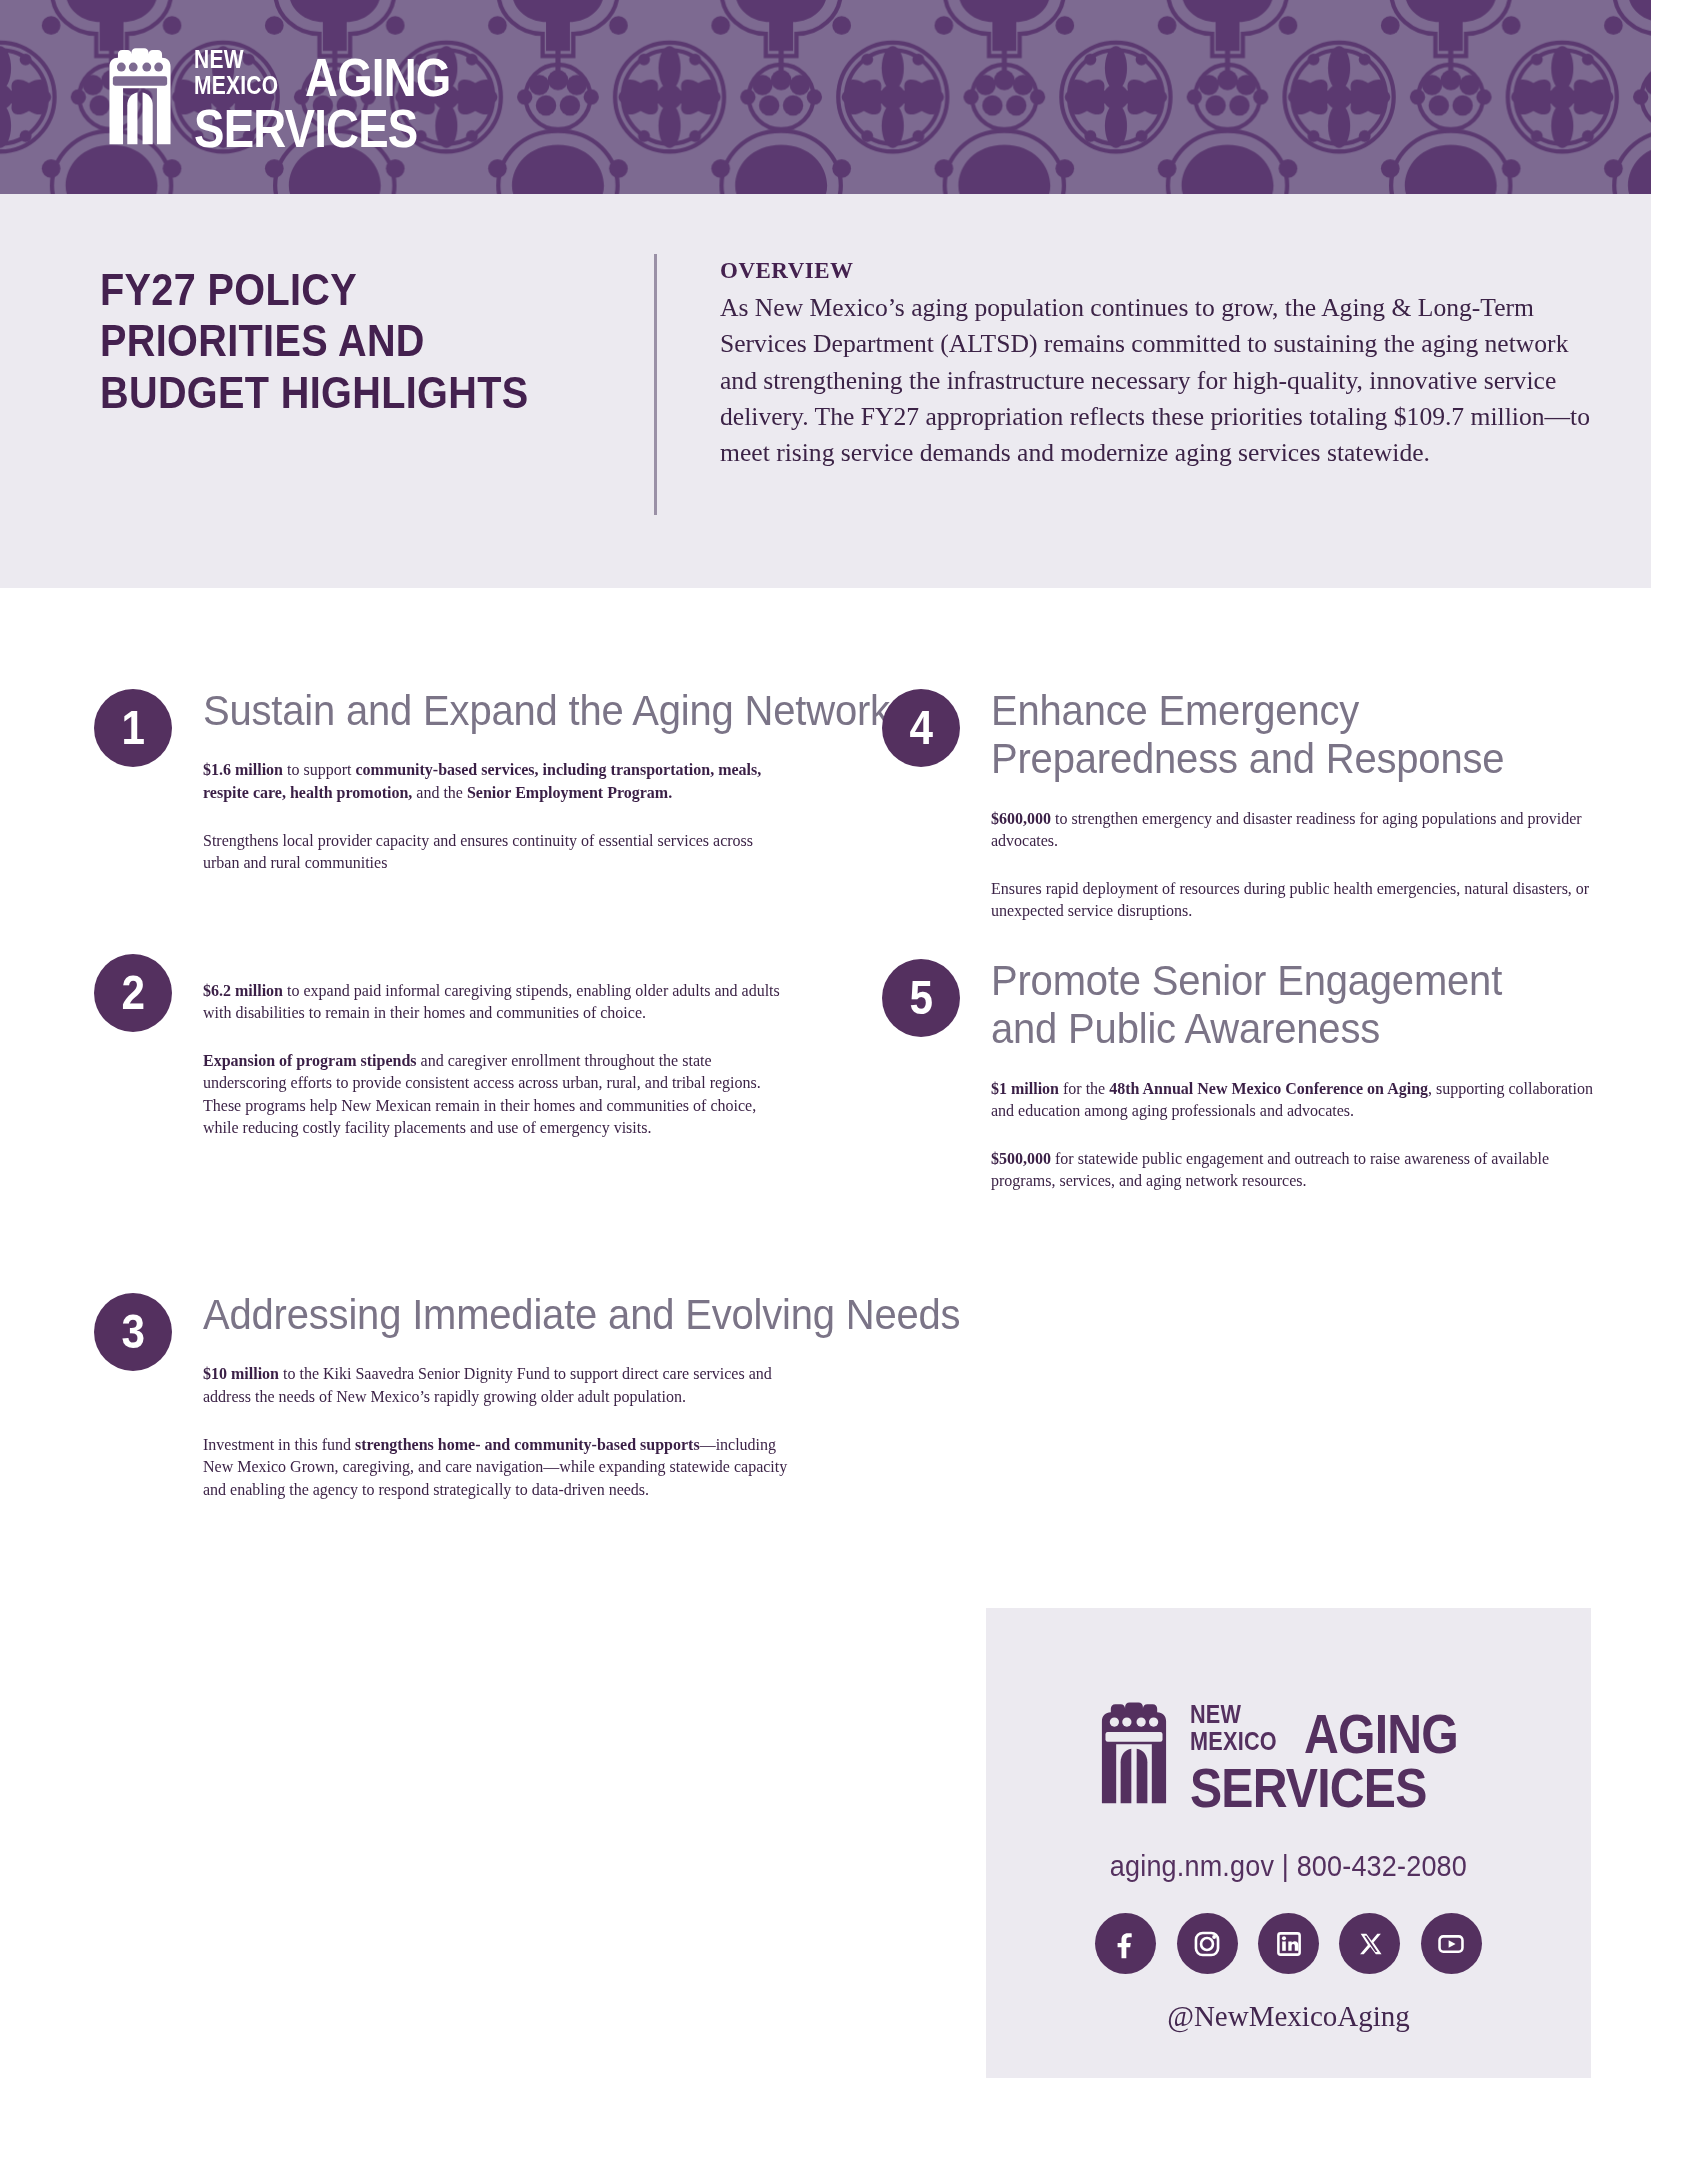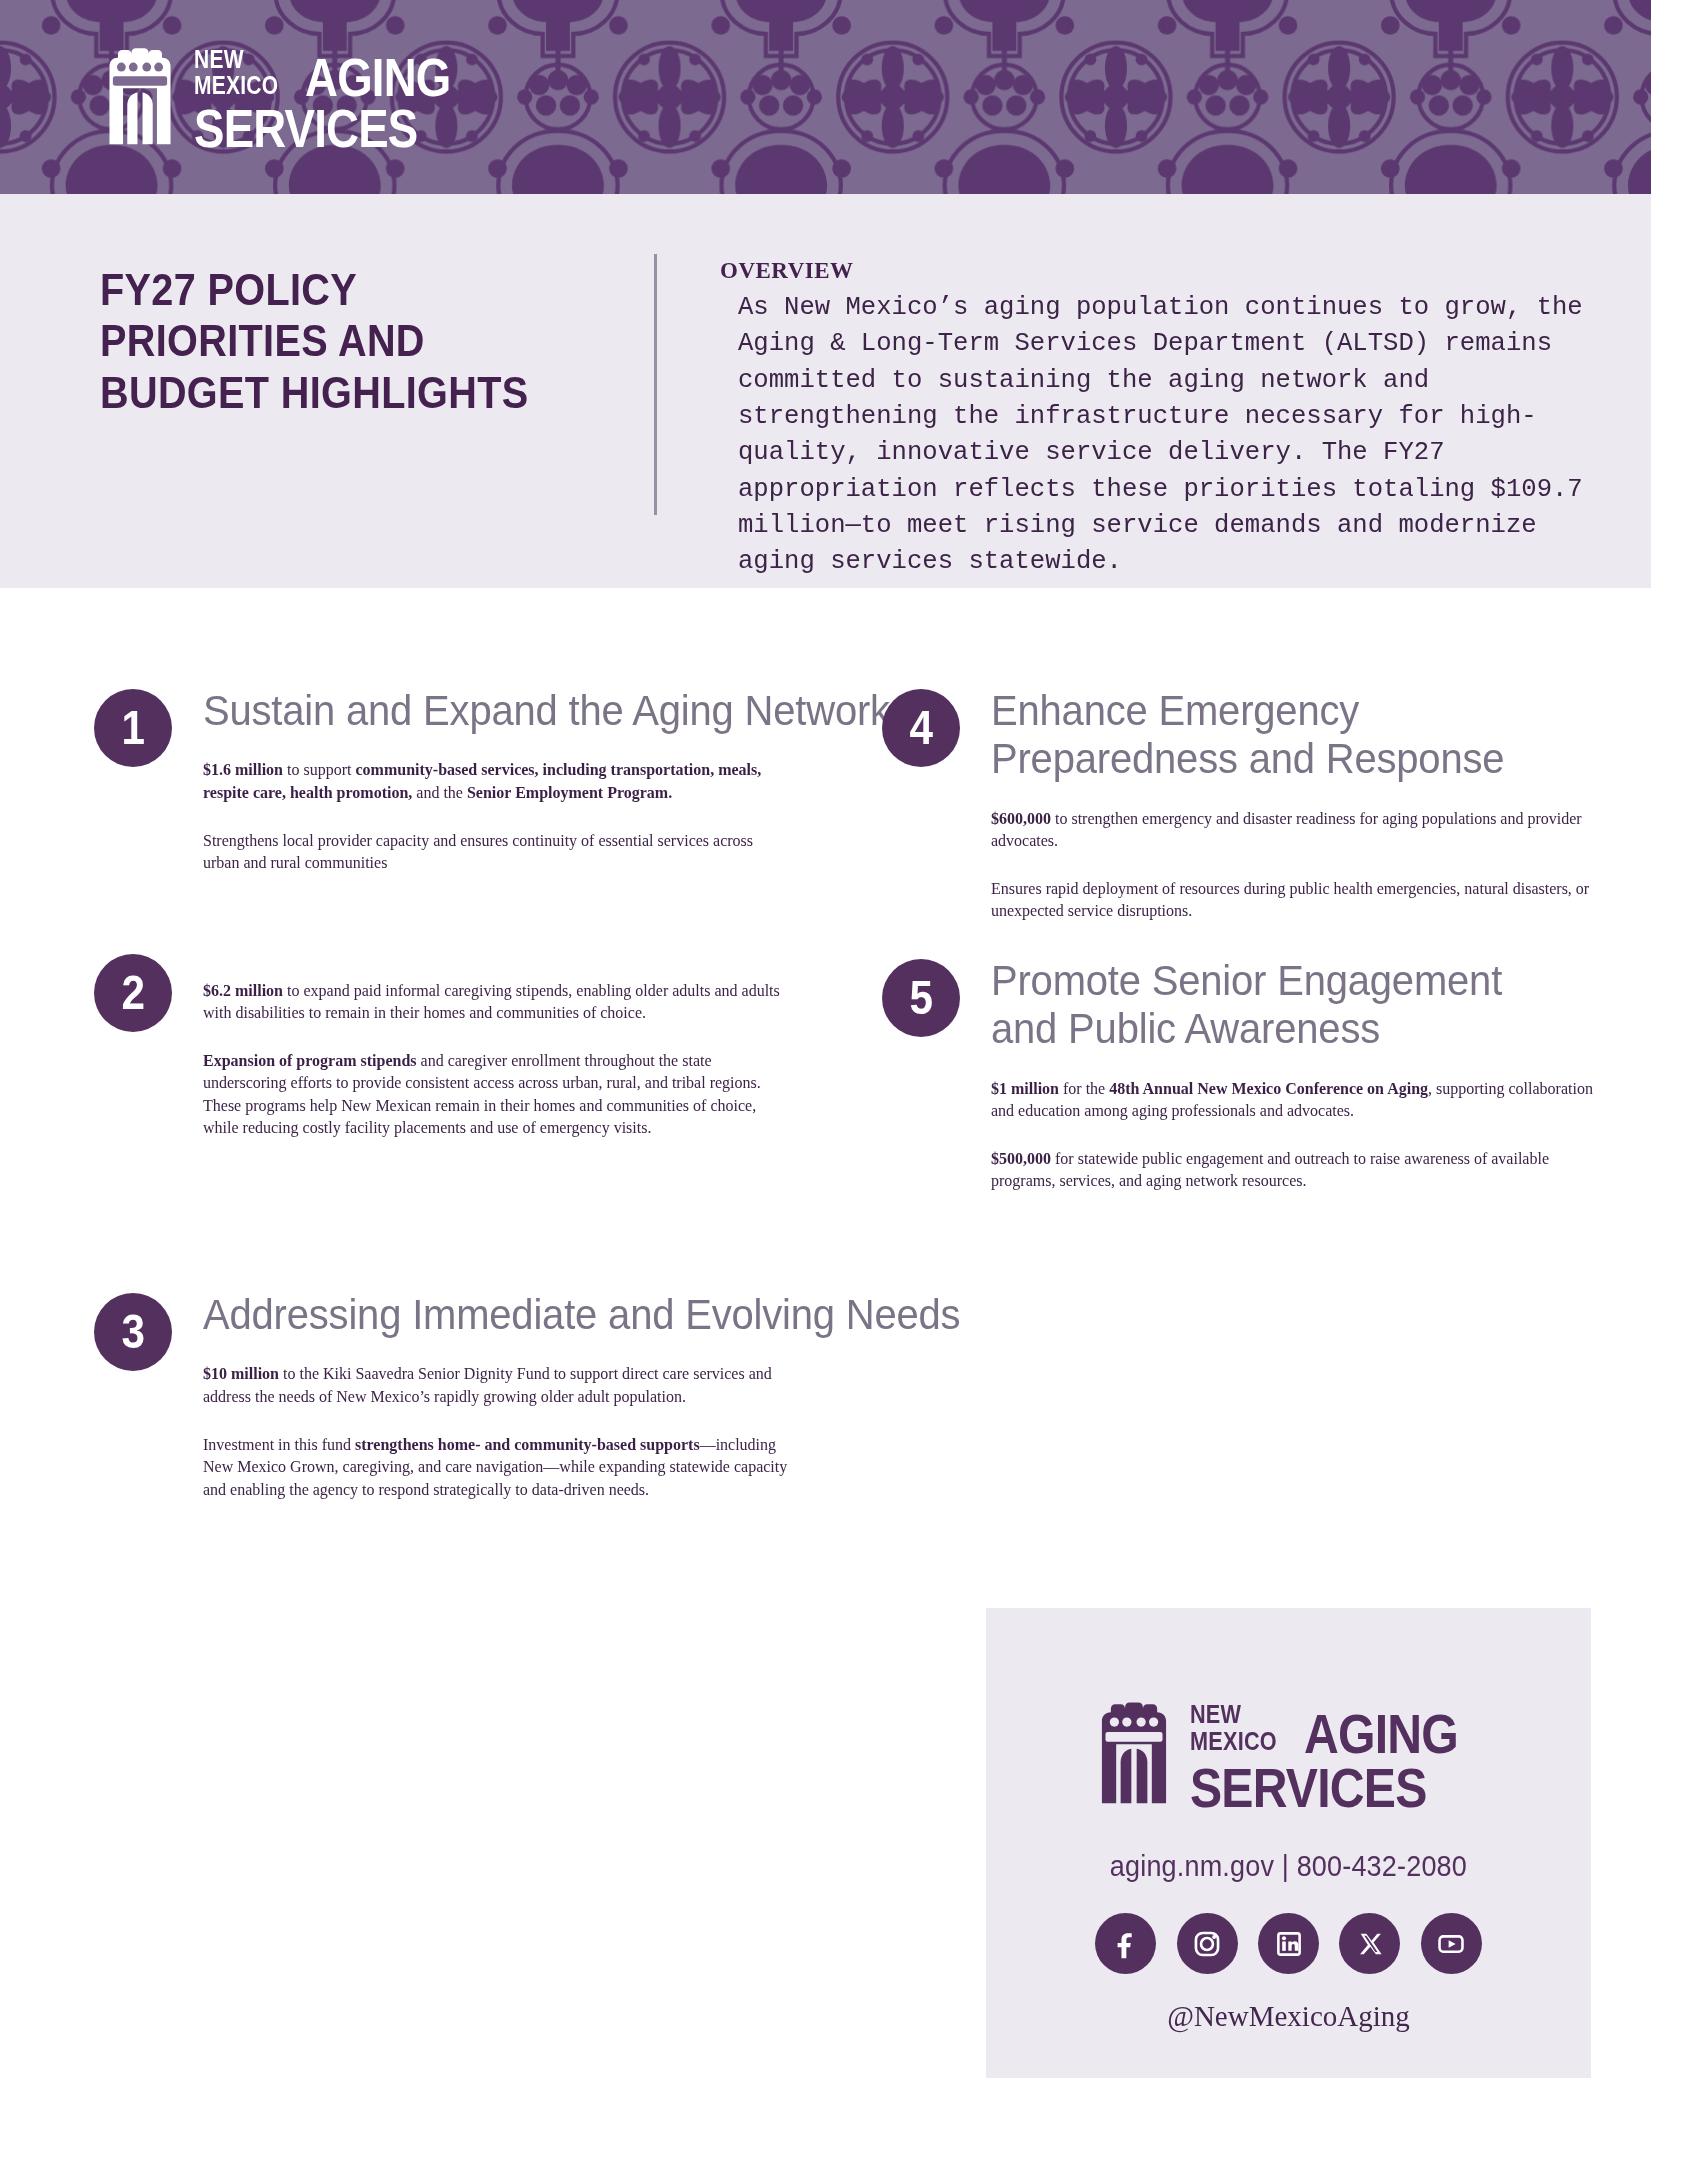--- a/index.html
+++ b/index.html
@@ -56,23 +56,22 @@
   .divider{
     position:absolute;left:654px;top:254px;width:3.4px;height:261px;
     background:#9a90a6;
   }
   .overview{position:absolute;left:720px;top:258px;width:886px;}
   .ov-label{
     font-family:"Liberation Serif",serif;font-weight:bold;
     font-size:23px;letter-spacing:0.5px;color:#44214f;margin-bottom:6px;
   }
   .ov-body{
-    font-family:Liberation Mono, monospace;font-size:25.6px;line-height:1.42;
+    font-family:Liberation Serif, serif;font-size:25.6px;line-height:1.42;
     color:#3c2347;
-    margin-left:18px;
   }
 
   
   .col-left{position:absolute;left:0;top:588px;width:842px;}
   .col-right{position:absolute;left:842px;top:588px;width:842px;}
 
   .item{position:relative;padding-left:203px;padding-right:51px;}
   .badge{
     position:absolute;left:94px;top:0;width:78px;height:78px;
     border-radius:50%;background:#54305f;

